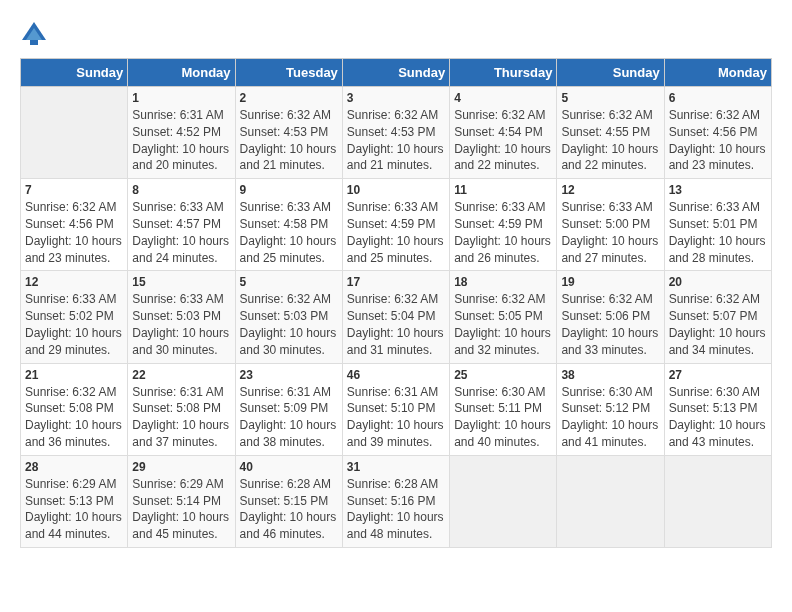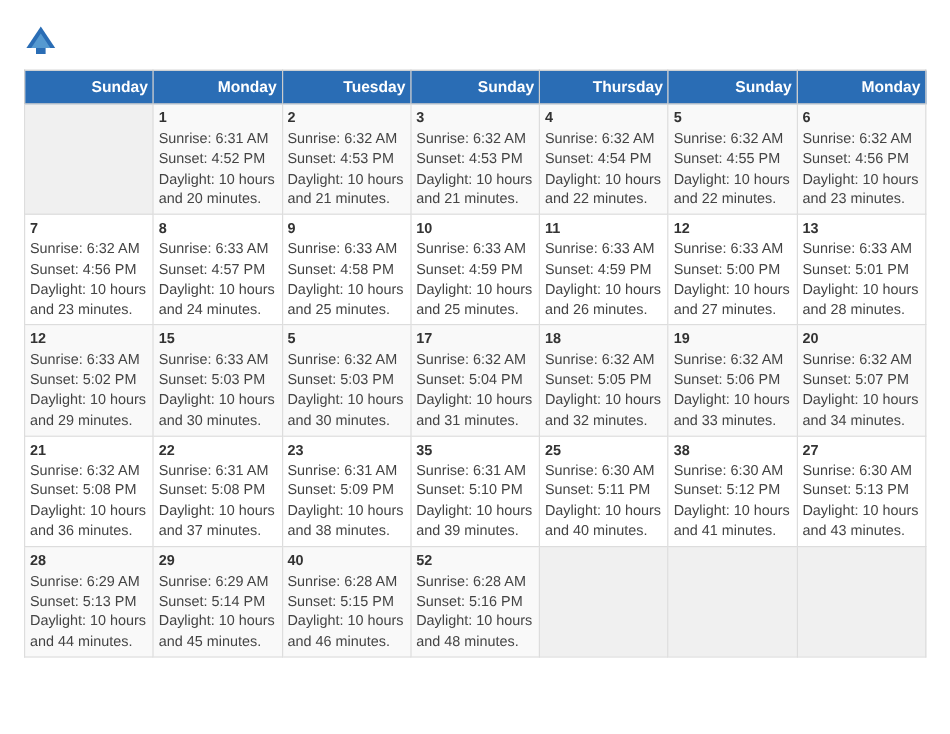--- a/index.html
+++ b/index.html
@@ -218,21 +218,21 @@
         </td>
         <td>
           <span class="day-number">22</span>
           <div class="day-info">Sunrise: 6:31 AM<br>Sunset: 5:08 PM<br>Daylight: 10 hours and 37 minutes.</div>
         </td>
         <td>
           <span class="day-number">23</span>
           <div class="day-info">Sunrise: 6:31 AM<br>Sunset: 5:09 PM<br>Daylight: 10 hours and 38 minutes.</div>
         </td>
         <td>
-          <span class="day-number">35</span>
+          <span class="day-number">46</span>
           <div class="day-info">Sunrise: 6:31 AM<br>Sunset: 5:10 PM<br>Daylight: 10 hours and 39 minutes.</div>
         </td>
         <td>
           <span class="day-number">25</span>
           <div class="day-info">Sunrise: 6:30 AM<br>Sunset: 5:11 PM<br>Daylight: 10 hours and 40 minutes.</div>
         </td>
         <td>
           <span class="day-number">38</span>
           <div class="day-info">Sunrise: 6:30 AM<br>Sunset: 5:12 PM<br>Daylight: 10 hours and 41 minutes.</div>
         </td>
@@ -248,21 +248,21 @@
         </td>
         <td>
           <span class="day-number">29</span>
           <div class="day-info">Sunrise: 6:29 AM<br>Sunset: 5:14 PM<br>Daylight: 10 hours and 45 minutes.</div>
         </td>
         <td>
           <span class="day-number">40</span>
           <div class="day-info">Sunrise: 6:28 AM<br>Sunset: 5:15 PM<br>Daylight: 10 hours and 46 minutes.</div>
         </td>
         <td>
-          <span class="day-number">52</span>
+          <span class="day-number">31</span>
           <div class="day-info">Sunrise: 6:28 AM<br>Sunset: 5:16 PM<br>Daylight: 10 hours and 48 minutes.</div>
         </td>
         <td class="empty-cell"></td>
         <td class="empty-cell"></td>
         <td class="empty-cell"></td>
       </tr>
     </tbody>
 </table>
 
 </body></html>

